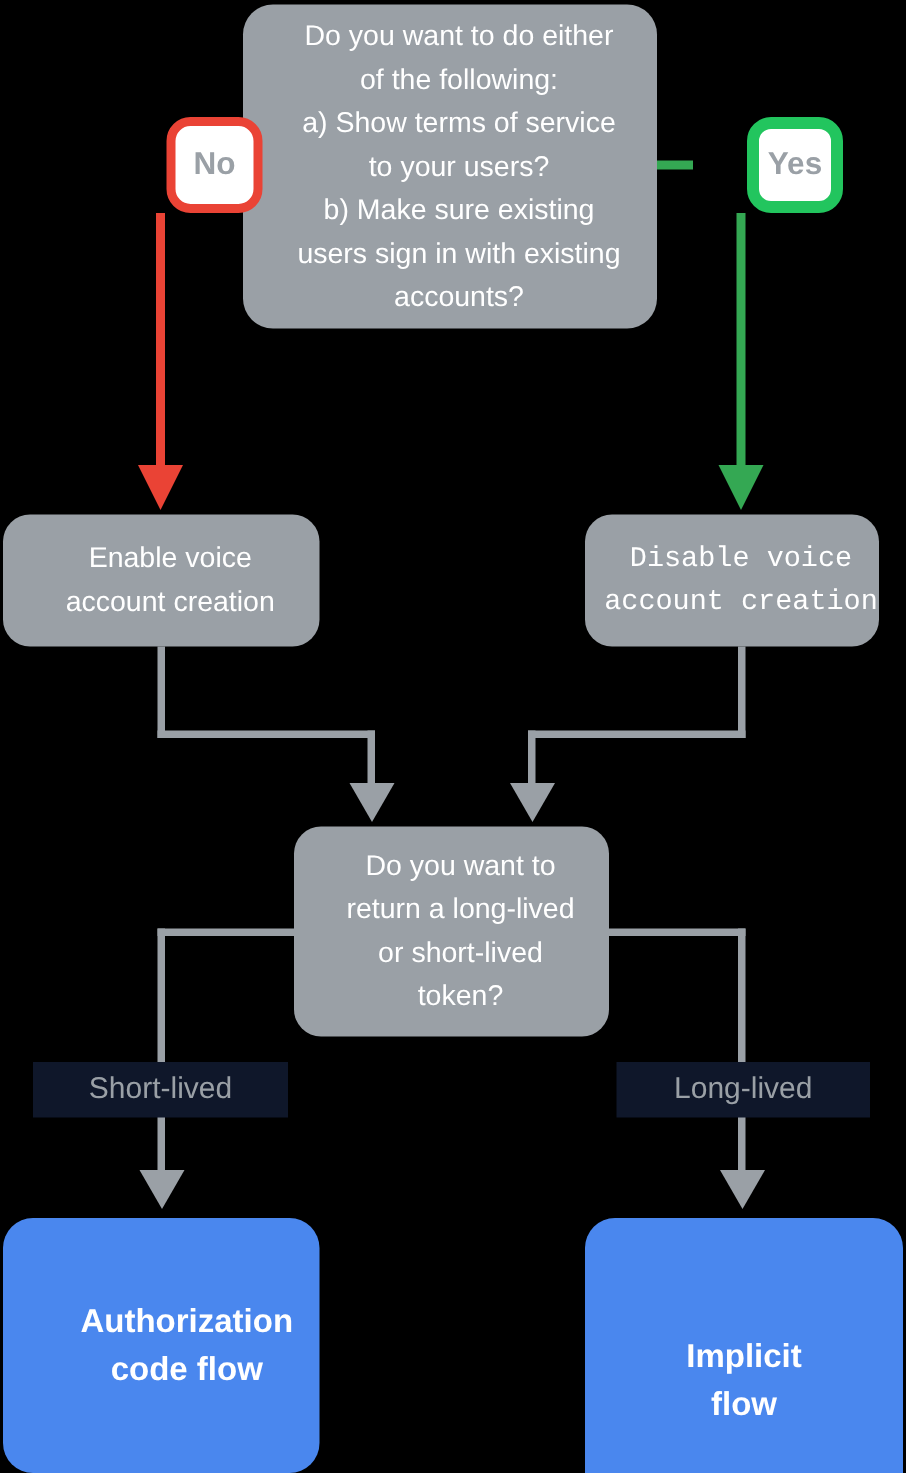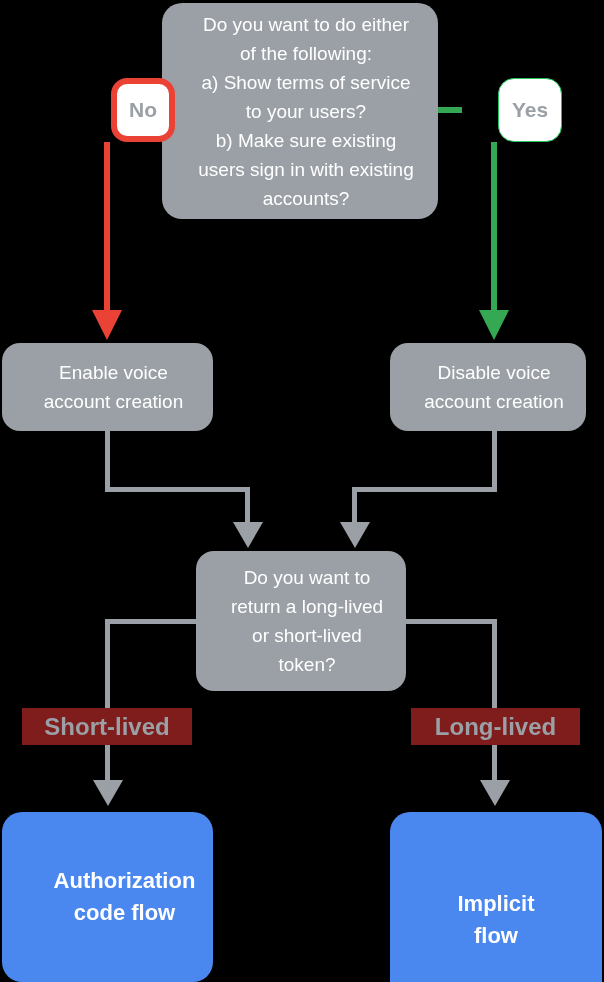--- a/index.html
+++ b/index.html
@@ -47,27 +47,27 @@
     font-weight: bold;
     font-size: 21px;
     display: flex;
     align-items: center;
     justify-content: center;
     border-radius: 16px;
     box-sizing: border-box;
     margin-left: 36px;
   }
   .badge-no  { border: 6px solid #EA4335; }
-  .badge-yes { border: 1px solid #22c55e; }
+  .badge-yes { border: 8px solid #22c55e; }
   .edge-label {
     position: absolute;
-    background: #7f1d1d;
+    background: #0f172a;
     color: #9AA0A6;
-    font-weight: bold;
-    font-size: 24px;
+    font-weight: normal;
+    font-size: 20px;
     display: flex;
     align-items: center;
     justify-content: center;
   }
   .line { position: absolute; }
   .red-line   { background: #EA4335; }
   .green-line { background: #34A853; }
   .gray-line  { background: #9AA0A6; }
   .arrow {
     position: absolute;
@@ -99,21 +99,21 @@
   <div class="badge badge-no" style="left:75px; top:78px; width:64px; height:64px;">No</div>
   <div class="badge badge-yes" style="left:462px; top:78px; width:64px; height:64px;">Yes</div>
 
   <div class="line red-line" style="left:104px; top:142px; width:6px; height:170px;"></div>
   <div class="arrow arrow-red" style="left:92px; top:310px;"></div>
   <div class="line green-line" style="left:491px; top:142px; width:6px; height:170px;"></div>
   <div class="arrow arrow-green" style="left:479px; top:310px;"></div>
 
   <div class="node gray-node" style="left:2px; top:343px; width:211px; height:88px;">Enable voice
 account creation</div>
-  <div class="node gray-node" style="left:390px; top:343px; width:196px; height:88px;">Disable voice
+  <div class="node gray-node" style="left:390px; top:343px; width:196px; height:88px;font-family:Liberation Mono, monospace;">Disable voice
 account creation</div>
 
   <div class="line gray-line" style="left:105px; top:431px; width:5px; height:61px;"></div>
   <div class="line gray-line" style="left:105px; top:487px; width:145px; height:5px;"></div>
   <div class="line gray-line" style="left:245px; top:487px; width:5px; height:37px;"></div>
   <div class="arrow arrow-gray" style="left:233px; top:522px;"></div>
 
   <div class="line gray-line" style="left:492px; top:431px; width:5px; height:61px;"></div>
   <div class="line gray-line" style="left:352px; top:487px; width:145px; height:5px;"></div>
   <div class="line gray-line" style="left:352px; top:487px; width:5px; height:37px;"></div>

